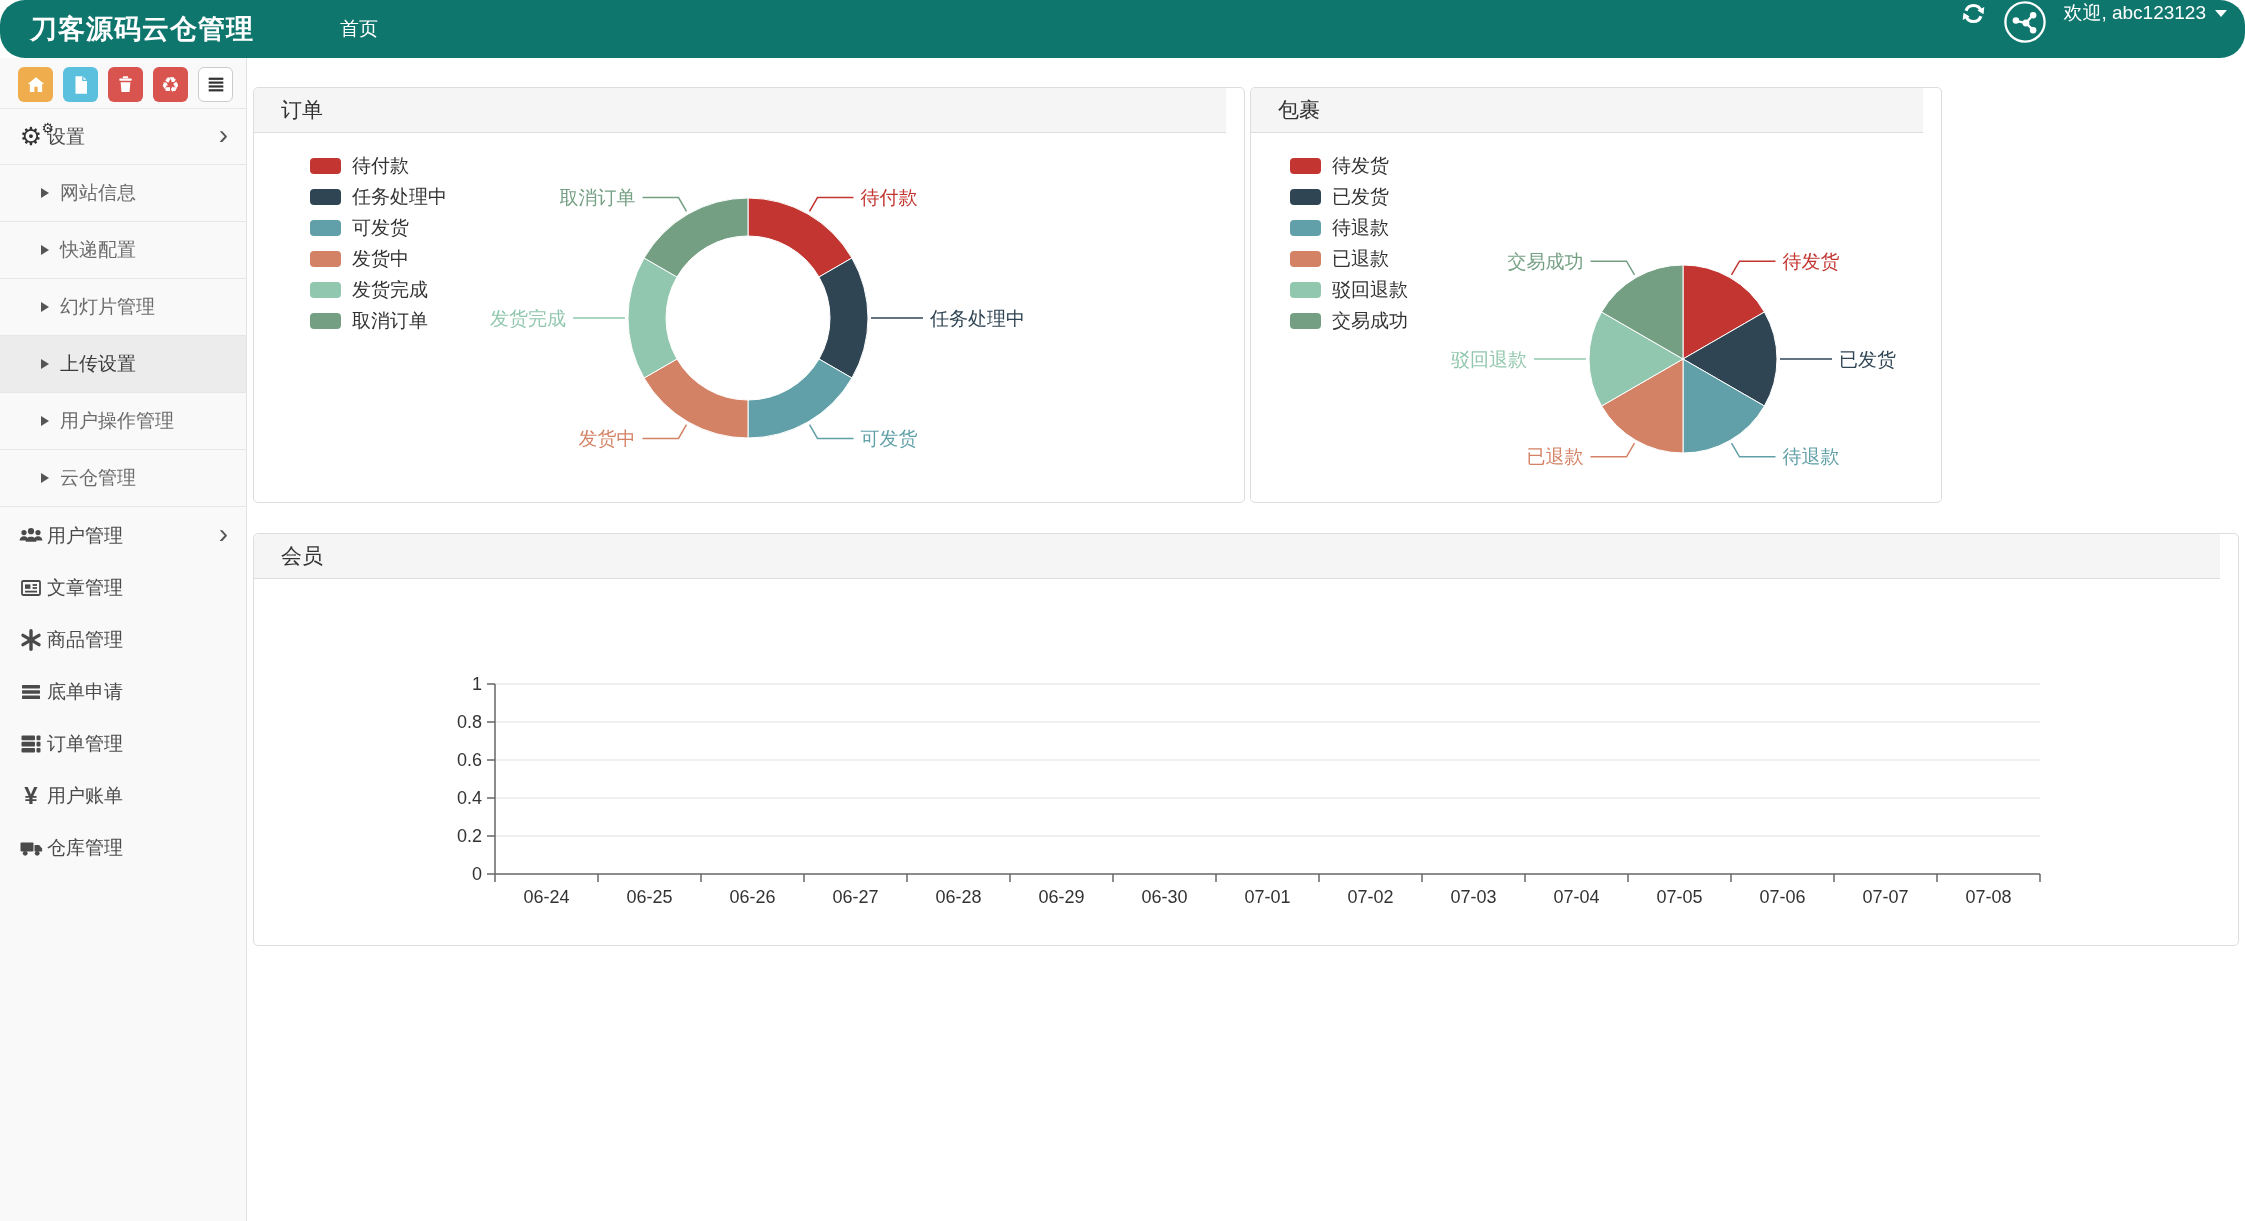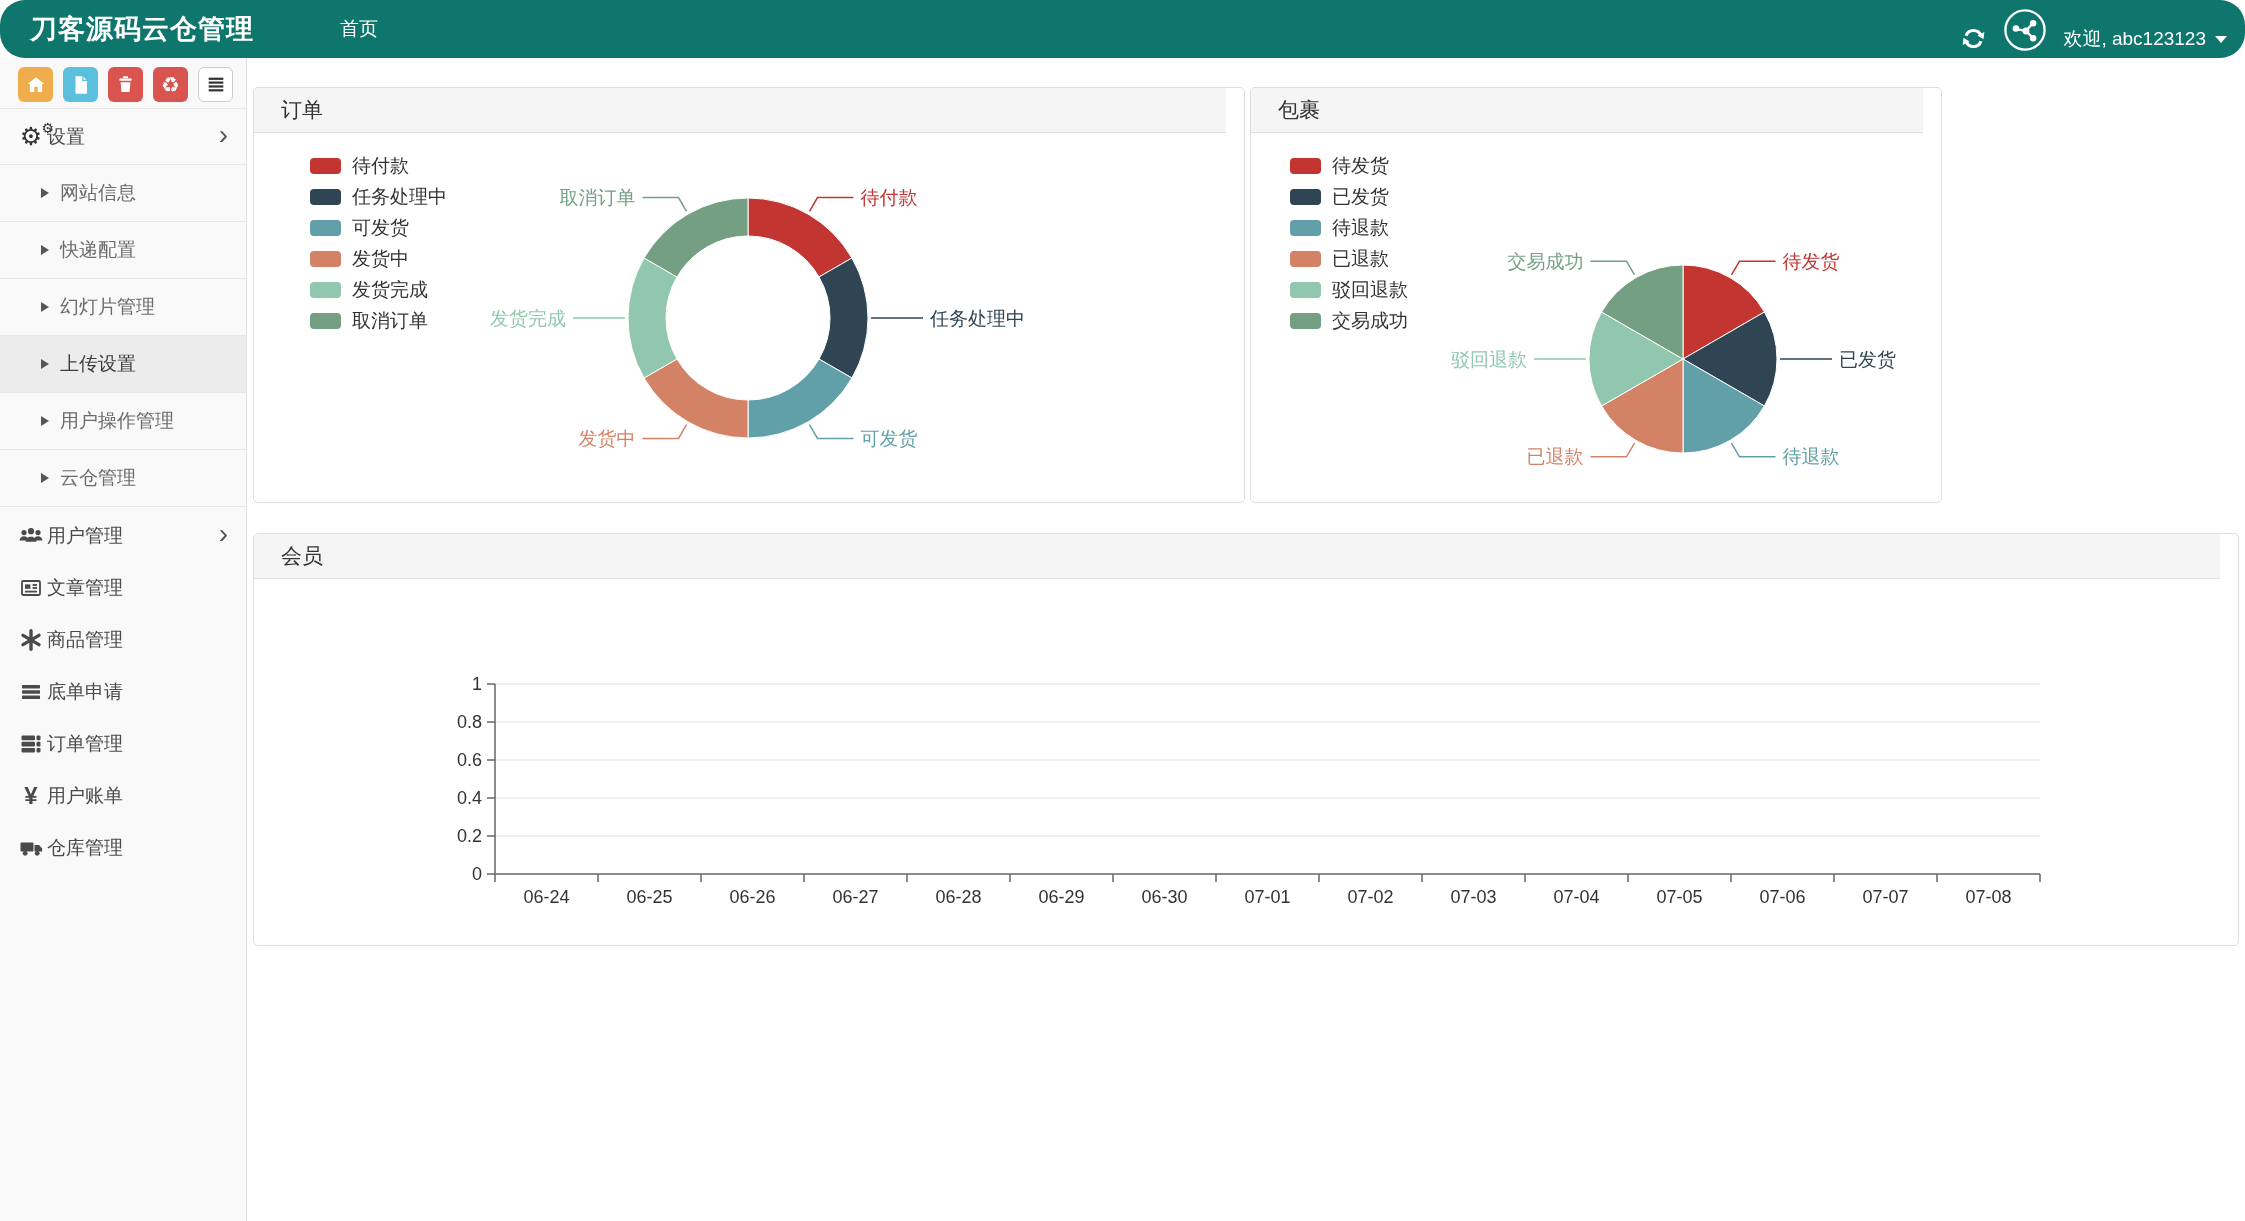--- a/index.html
+++ b/index.html
@@ -2,21 +2,21 @@
 <html><head>
 <meta charset="utf-8">
 <style>
   html,body{margin:0;padding:0}
   body{width:2245px;height:1221px;overflow:hidden;position:relative;background:#fff;
        font-family:"Liberation Sans","DejaVu Sans",sans-serif;}
   
   .navbar{position:absolute;left:0;top:0;width:2245px;height:58px;display:flex;align-items:center;color:#fff;z-index:5}
   .brand{font-size:27px;font-weight:700;margin-left:30px;letter-spacing:1px;white-space:nowrap}
   .nav-home{font-size:19px;margin-left:86px;color:#fff;cursor:pointer}
-  .nav-right{position:absolute;right:18px;top:0;height:52px;display:flex;align-items:flex-end;gap:16px}
+  .nav-right{position:absolute;right:18px;top:0;height:52px;display:flex;align-items:flex-start;gap:16px}
   .welcome-wrap{display:flex;align-items:center;gap:9px;cursor:pointer}
   .welcome-text{font-size:19px}
   .caret-down{width:0;height:0;border-left:6px solid transparent;border-right:6px solid transparent;border-top:7px solid #fff}
   .avatar{width:44px;height:44px;border-radius:50%;display:flex;align-items:center;justify-content:center;cursor:pointer}
   
   .sidebar{position:absolute;left:0;top:58px;width:246px;height:1163px;background:#f9f9f9;border-right:1px solid #e3e3e3}
   .toolbar{display:flex;gap:10px;padding:9px 0 0 18px}
   .tb-btn{width:35px;height:35px;border-radius:6px;display:flex;align-items:center;justify-content:center;cursor:pointer;border:1px solid transparent;box-sizing:border-box}
   .tb-btn.white{border-color:#ccc;background:#fff}
   .menu{margin-top:6px}

